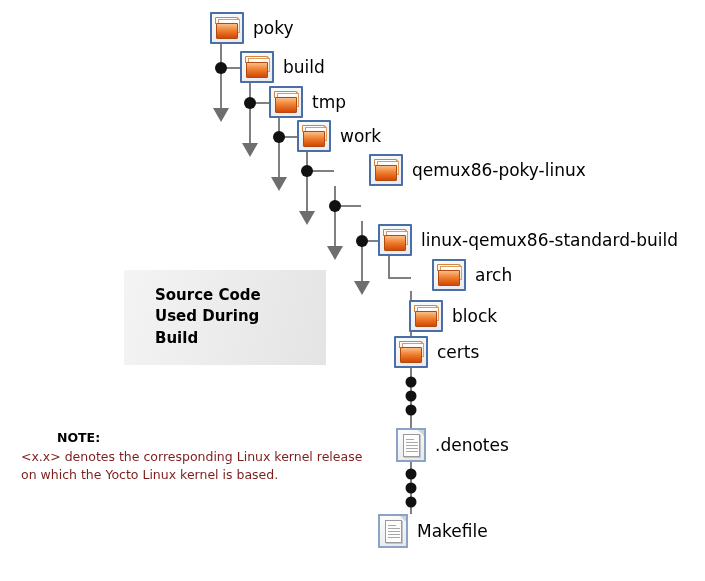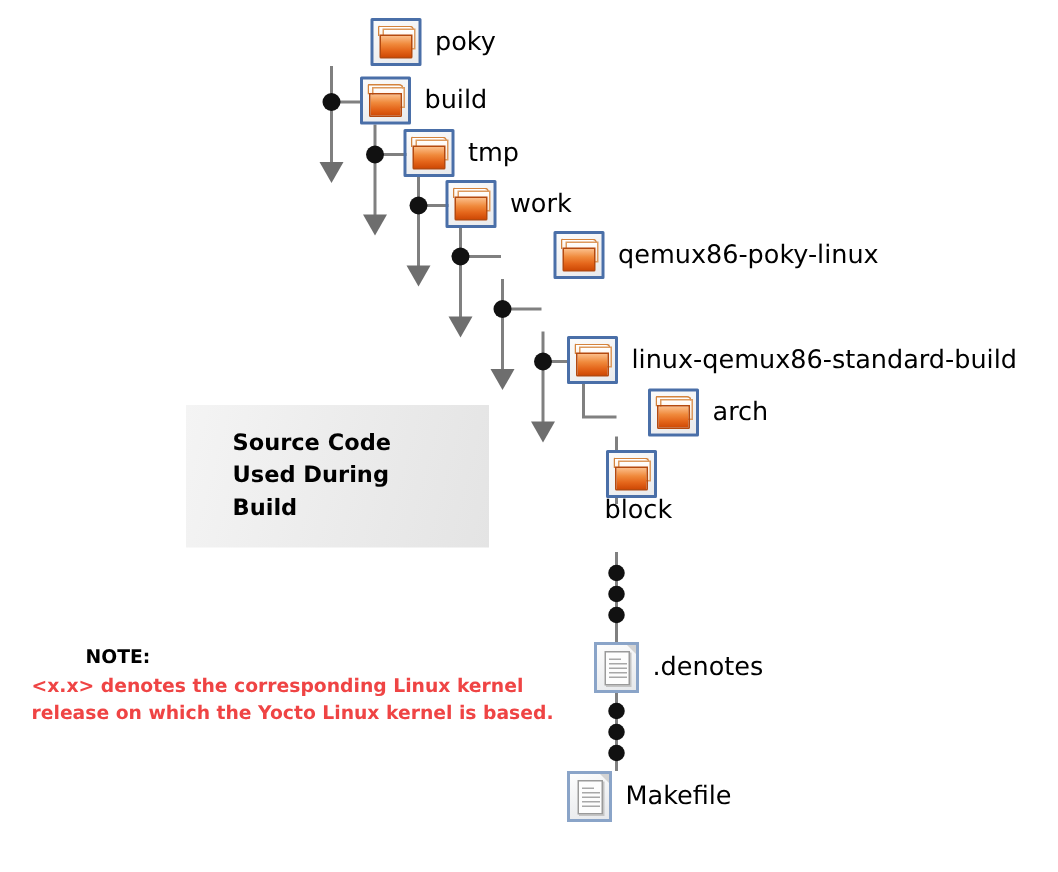--- a/index.html
+++ b/index.html
@@ -167,24 +167,23 @@
   }
   #note .note-title {
     font-size: 12.5px;
     font-weight: bold;
     color: #000000;
     line-height: 1.35;
     margin-left: 36px;
   }
   #note .note-body {
     font-size: 12.5px;
-    color: #ef4444;
+    color: #7f1d1d;
     line-height: 1.42;
     margin-top: 1px;
-    font-weight: bold;
   }
 </style>
 </head>
 <body>
 
 <div id="diagram">
 
   <svg id="connectors" viewBox="0 0 705 581" width="705" height="581" xmlns="http://www.w3.org/2000/svg">
 
     <g stroke="#808080" stroke-width="2" fill="none">
@@ -238,21 +237,21 @@
     <g fill="#6e6e6e">
       <polygon points="213,108 229,108 221,122"></polygon>
       <polygon points="242,143 258,143 250,157"></polygon>
       <polygon points="271,177 287,177 279,191"></polygon>
       <polygon points="299,211 315,211 307,225"></polygon>
       <polygon points="327,246 343,246 335,260"></polygon>
       <polygon points="354,281 370,281 362,295"></polygon>
     </g>
   </svg>
 
-  <div class="node" style="left:210px; top:12px;margin-left:37px;">
+  <div class="node" style="left:210px; top:12px;">
     <span class="folder-icon">
       <span class="back-tab"></span>
         <span class="back-sheet"></span>
         <span class="front-body"></span>
     </span>
     <span class="node-label">poky</span>
   </div>
 
   <div class="node" style="left:240px; top:51px;">
     <span class="folder-icon">
@@ -302,29 +301,37 @@
 
   <div class="node" style="left:394px; top:259px;margin-left:38px;">
     <span class="folder-icon">
       <span class="back-tab"></span>
         <span class="back-sheet"></span>
         <span class="front-body"></span>
     </span>
     <span class="node-label">arch</span>
   </div>
 
-  <div class="node" style="left:394px; top:300px;flex-direction:column;">
+  <div class="node" style="left:409px; top:300px;">
     <span class="folder-icon">
       <span class="back-tab"></span>
         <span class="back-sheet"></span>
         <span class="front-body"></span>
     </span>
     <span class="node-label">block</span>
   </div>
 
+  <div class="node" style="left:394px; top:336px;">
+    <span class="folder-icon">
+      <span class="back-tab"></span>
+        <span class="back-sheet"></span>
+        <span class="front-body"></span>
+    </span>
+    <span class="node-label">certs</span>
+  </div>
 
   <div class="node" style="left:396px; top:428px;">
     <span class="file-icon">
       <span class="fold"></span>
       <span class="page">
           <i></i>
           <i></i>
           <i></i>
           <i></i>
           <i></i>

